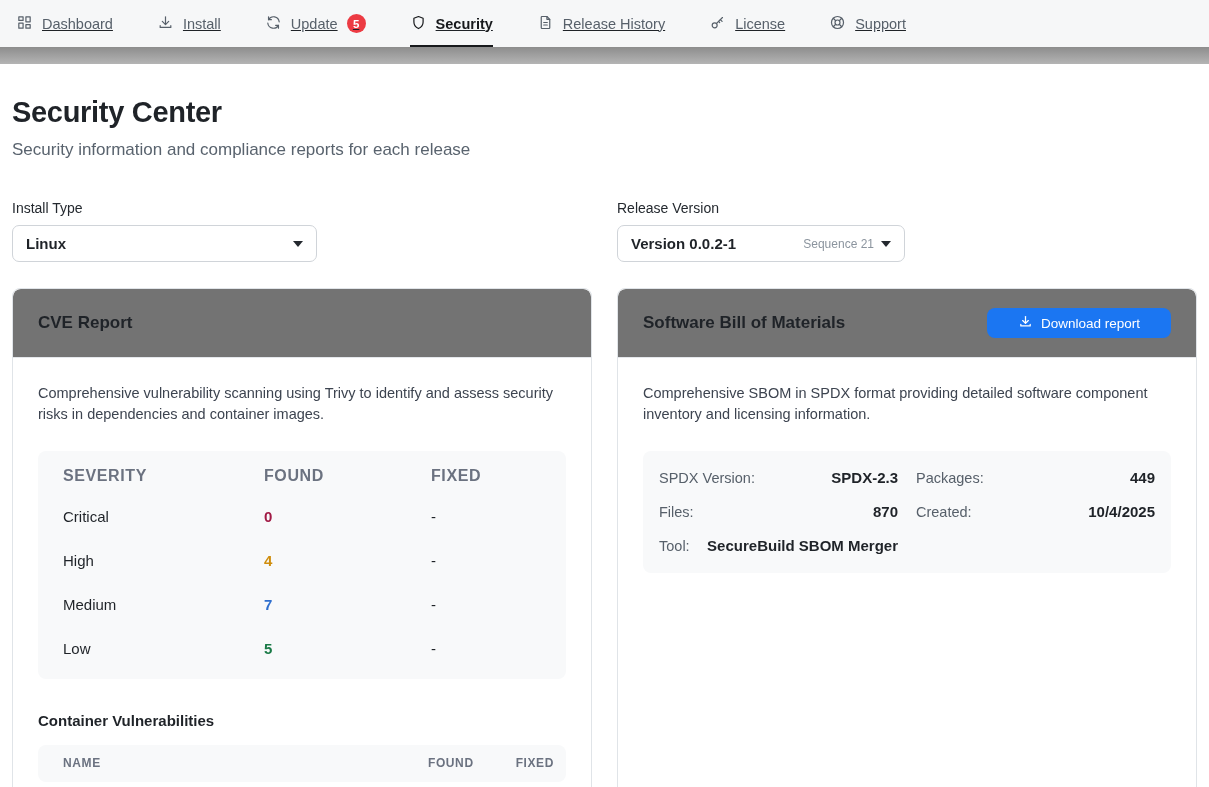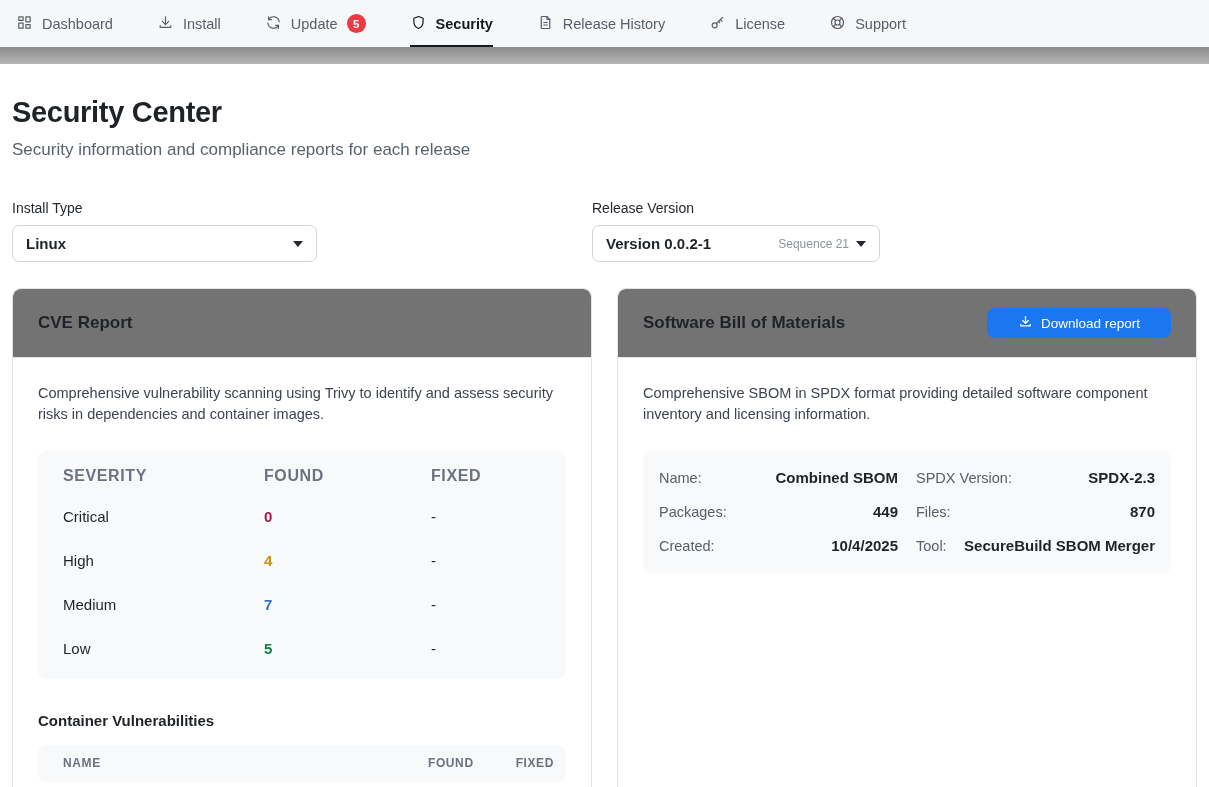--- a/index.html
+++ b/index.html
@@ -1,41 +1,41 @@
 <!DOCTYPE html>
 <html><head>
 <meta charset="utf-8">
 <style>
   * { margin: 0; padding: 0; box-sizing: border-box; }
   html, body { width: 1209px; height: 787px; overflow: hidden; background: #ffffff;
     font-family: "Liberation Sans", sans-serif; color: #1f2328; }
 
   
   .topnav { height: 47px; background: #f6f7f8; display: flex; align-items: stretch;
-    padding: 0 16px; gap: 44px; }
+    padding: 0 16px; gap: 44px; text-decoration: underline; }
   .nav-item { display: flex; align-items: center; gap: 9px; font-size: 14.5px;
     color: #57606a; cursor: pointer; border-bottom: 2px solid transparent; padding-top: 2px; }
   .nav-item svg { width: 17px; height: 17px; stroke: #57606a; fill: none;
     stroke-width: 1.7; stroke-linecap: round; stroke-linejoin: round; }
   .nav-item.active { color: #17191c; font-weight: 600; border-bottom-color: #17191c; }
   .nav-item.active svg { stroke: #17191c; }
   .nav-badge { background: #ec3b43; color: #fff; font-size: 11.5px; font-weight: 700;
     min-width: 19px; height: 19px; border-radius: 10px; display: inline-flex;
     align-items: center; justify-content: center; padding: 0 5px; }
 
   .window-band { height: 17px; background: linear-gradient(#8d8d8d, #b4b4b4); }
 
   
   .main { padding: 0 12px; }
   .page-title { font-size: 29px; font-weight: 700; letter-spacing: -0.3px;
     margin-top: 32px; color: #1f2328; }
   .page-subtitle { font-size: 17px; color: #59636e; margin-top: 11px; }
 
   
-  .filters { display: grid; grid-template-columns: 580px 580px; 
+  .filters { display: grid; grid-template-columns: 580px 580px; column-gap: 25px;
     margin-top: 40px; }
   .filter-label { font-size: 14px; color: #24292f; margin-bottom: 9px; }
   .select-box { width: 305px; height: 37px; border: 1px solid #d0d4d9; border-radius: 7px;
     background: #fff; display: flex; align-items: center; justify-content: space-between;
     padding: 0 13px; cursor: pointer; }
   .select-value { font-size: 15px; font-weight: 700; color: #1f2328; }
   .select-right { display: flex; align-items: center; gap: 7px; }
   .select-sequence { font-size: 12px; color: #8b949e; }
   .caret { width: 0; height: 0; border-left: 5px solid transparent;
     border-right: 5px solid transparent; border-top: 6px solid #24292f; }
@@ -236,24 +236,20 @@
                 <path d="M4.5 16.5V19h15v-2.5"></path>
           </svg></span>
           <span>Download report</span>
         </button>
       </div>
       <div class="card-body">
         <p class="card-desc">Comprehensive SBOM in SPDX format providing detailed software component inventory and licensing information.</p>
 
         <div class="sbom-details">
           <div class="detail-cell">
-            <span class="detail-label">Name:</span>
-            <span class="detail-value">Combined SBOM</span>
-          </div>
-          <div class="detail-cell">
             <span class="detail-label">SPDX Version:</span>
             <span class="detail-value">SPDX-2.3</span>
           </div>
           <div class="detail-cell">
             <span class="detail-label">Packages:</span>
             <span class="detail-value">449</span>
           </div>
           <div class="detail-cell">
             <span class="detail-label">Files:</span>
             <span class="detail-value">870</span>

